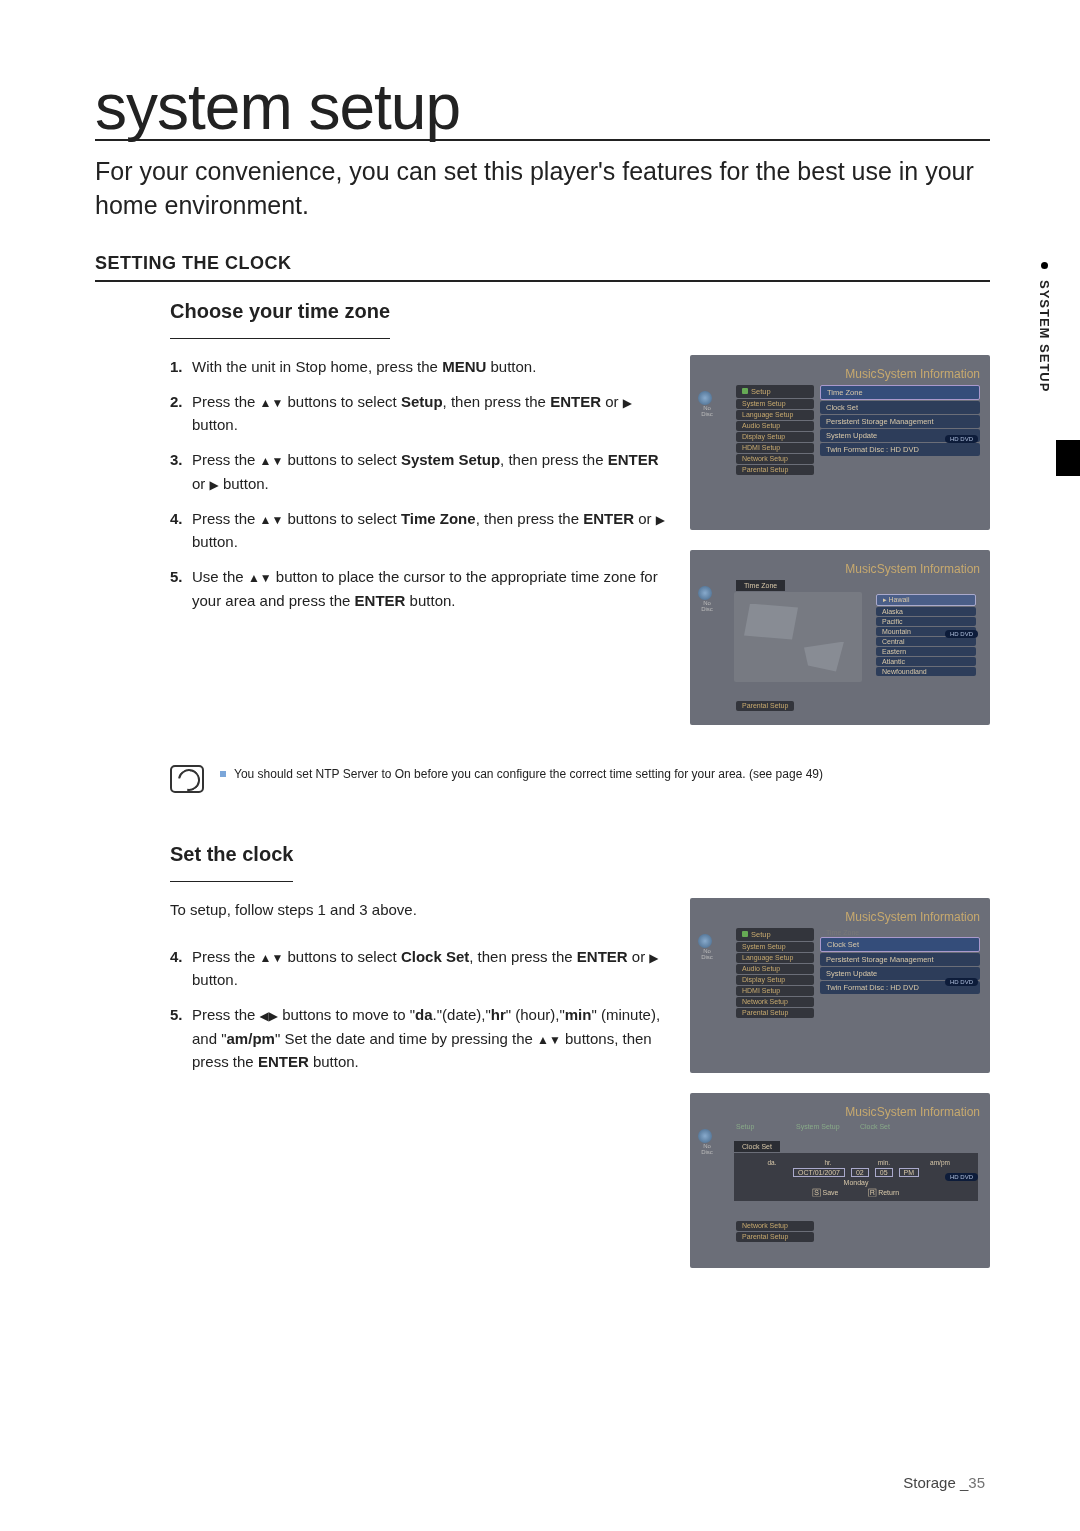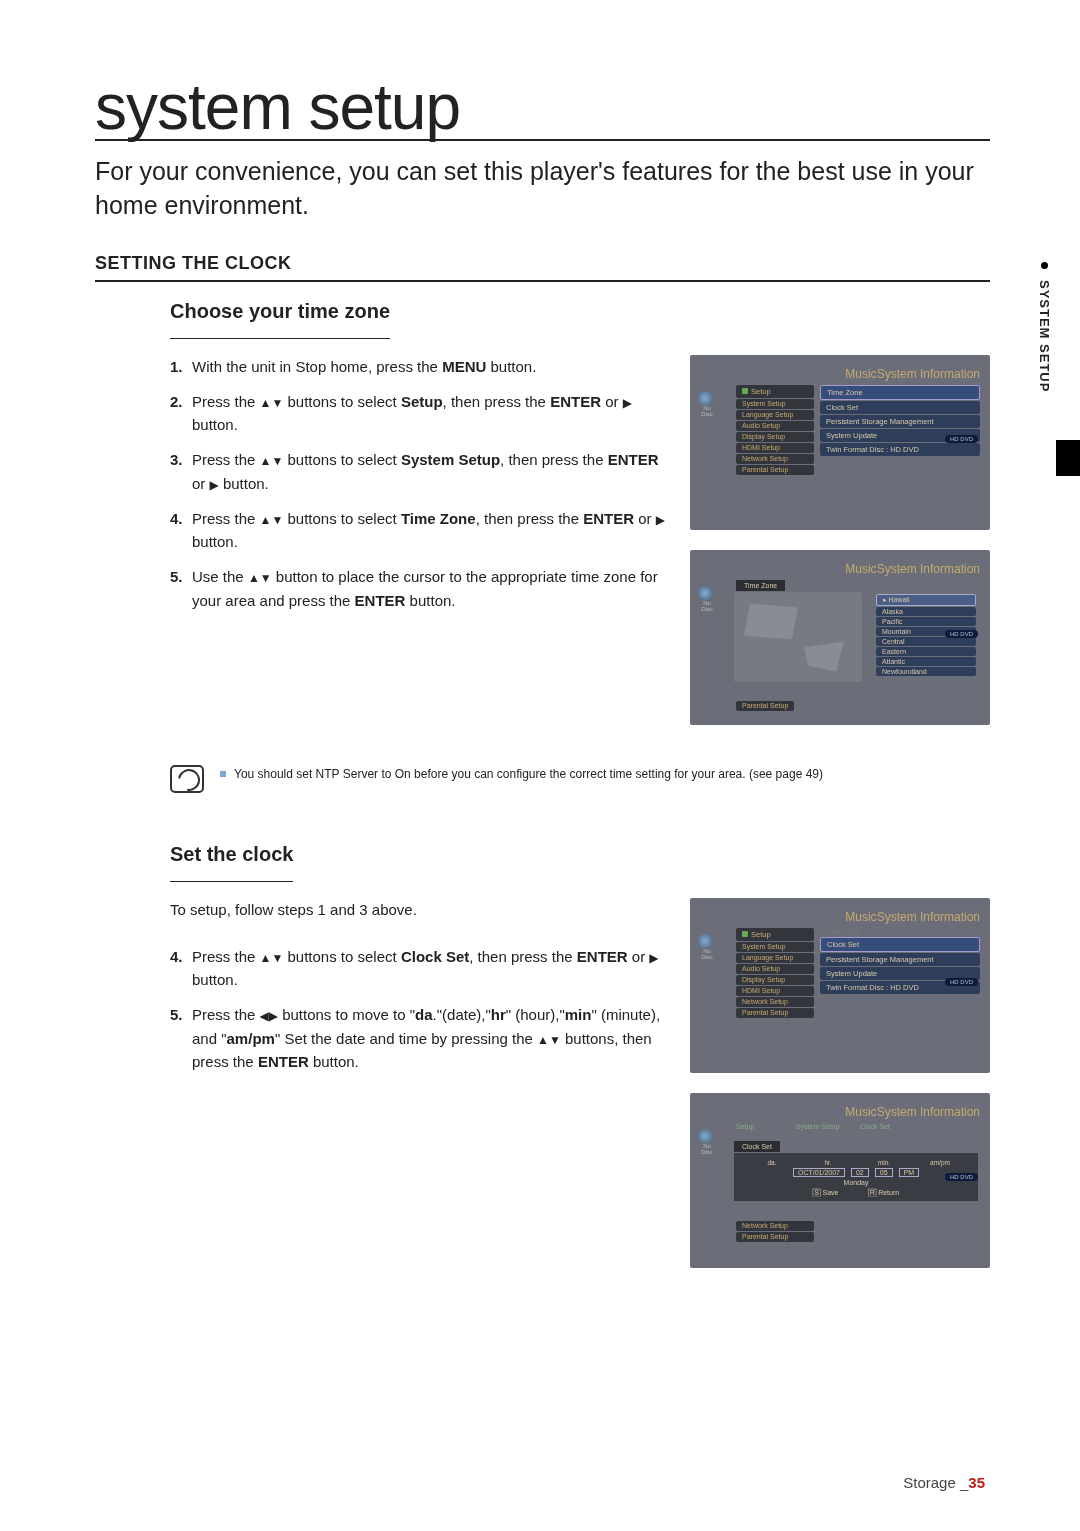--- a/index.html
+++ b/index.html
@@ -217,21 +217,21 @@
   .shot.clockset .cs-below {
     position:absolute; left:46px; top:128px; width:78px;
   }
   .shot.clockset .cs-below .pill { background:#33353c; color:#c7a96e; font-size:7px; padding:1.5px 6px; margin-bottom:1px; border-radius:2px; }
 
   .footer {
     position: absolute;
     bottom: 40px; right: 95px;
     font-size: 15px; color: #444;
   }
-  .footer .pg { font-weight: bold; color:#b91c1c; }
+  .footer .pg { font-weight: normal; color:#737373; }
 </style>
 </head>
 <body>
 
 
 
 
 <div class="side-dot"></div>
 <div class="side-label">SYSTEM SETUP</div>
 <div class="side-tab">

